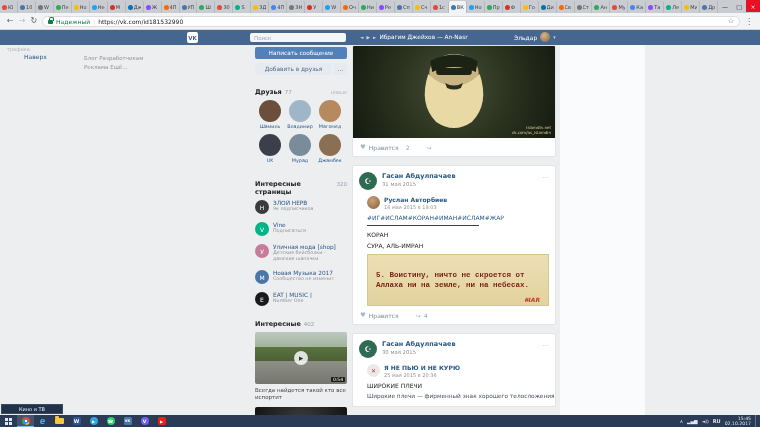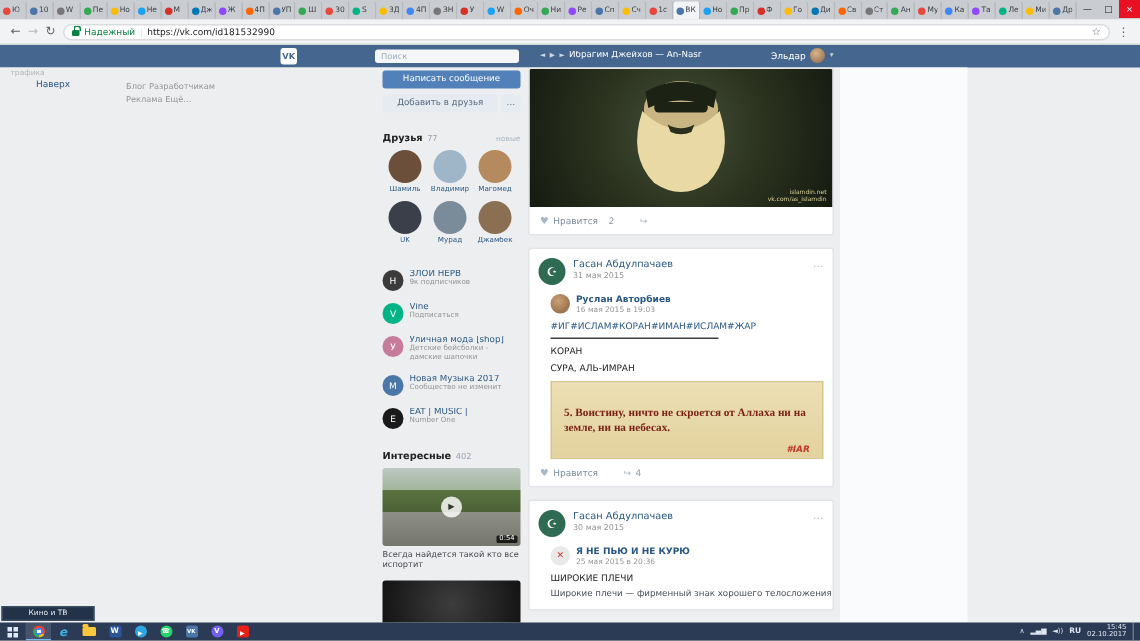--- a/index.html
+++ b/index.html
@@ -93,35 +93,35 @@
   .wm{position:absolute;right:4px;bottom:3px;text-align:right;font-size:4px;color:#d9cf9b;line-height:5px}
   .likerow{display:flex;align-items:center;gap:3px;padding:5px 7px;color:#7e8d9c;font-size:6px}
   .heart{color:#a9b8c8;font-size:6.5px;cursor:pointer}
   .likelabel{cursor:pointer}
   .likecount{color:#8fa0b0;margin-left:4px}
   .sharearrow{margin-left:14px;color:#a9b8c8;cursor:pointer}
   .sharecount{color:#8fa0b0}
   .posthead{display:flex;gap:5px;padding:6px 6px 0}
   .pav{width:18px;height:18px;border-radius:50%;background:#2e6b52;flex:none;display:flex;align-items:center;
        justify-content:center;color:#fff;font-size:8px;cursor:pointer}
-  .pname{font-size:6.5px;color:#2a5885;font-weight:normal;cursor:pointer}
+  .pname{font-size:6.5px;color:#2a5885;font-weight:bold;cursor:pointer}
   .pdate{font-size:5.3px;color:#939393;margin-top:1px}
   .pmenu{margin-left:auto;color:#b0b8c0;font-size:7px;cursor:pointer}
   .repost{display:flex;gap:4px;padding:6px 6px 0 14px}
   .rav{width:13px;height:13px;border-radius:50%;flex:none;display:flex;align-items:center;justify-content:center;font-size:6px}
   .rav1{background:radial-gradient(circle at 40% 35%,#c9a076,#8a5f3c)}
   .rav2{background:#e9e9e9;color:#c0392b;font-weight:bold}
   .rname{font-size:6px;color:#2a5885;font-weight:bold;cursor:pointer}
   .rdate{font-size:5px;color:#939393;margin-top:1px}
   .ptext{padding:4px 8px 0 14px;font-size:6px;color:#222;line-height:7px}
   .tags{color:#2a5885;cursor:pointer}
   .hrline{border-top:1px solid #3f3f3f;width:112px;margin:4px 0 1px 14px}
   .quoteimg{margin:5px 6px 0 14px;height:52px;background:linear-gradient(#ecdfb4,#e2d29e);border:1px solid #d6c68e;
             position:relative;display:flex;align-items:center;padding:0 8px;cursor:pointer}
-  .quotetext{font-family:Liberation Serif, serif;font-size:7.5px;line-height:10px;color:#7a2417;font-weight:bold}
+  .quotetext{font-family:Liberation Mono, monospace;font-size:7.5px;line-height:10px;color:#7a2417;font-weight:bold}
   .qtag{position:absolute;right:8px;bottom:2px;color:#c0392b;font-weight:bold;font-style:italic;font-size:6px}
   .pbody{padding:4px 8px 6px 14px;font-size:5.8px;color:#49505a;line-height:7px;white-space:nowrap;overflow:hidden}
 
   
   .chatrail{position:absolute;left:736px;top:0;width:18px;height:370px;background:#fff;border-left:1px solid #e3e4e8}
   .chat-avs{position:absolute;left:2px;top:272px;display:flex;flex-direction:column;gap:4px}
   .chat-av{width:13px;height:13px;border-radius:50%;cursor:pointer}
   .chat-btn{position:absolute;left:2px;top:357px;width:13px;height:12px;border-radius:3px;background:#5181b8;
             color:#fff;font-size:5px;display:flex;align-items:center;justify-content:center;cursor:pointer}
   .scrollbar{position:absolute;left:754px;top:0;width:6px;height:370px;background:#f0f0f0}
@@ -409,20 +409,24 @@
           <div class="friend">
             <span class="friend-av" style="background: rgb(122, 139, 153);"></span>
             <span class="fname">Мурад</span>
           </div>
           <div class="friend">
             <span class="friend-av" style="background: rgb(138, 111, 82);"></span>
             <span class="fname">Джамбек</span>
           </div>
         </div>
 
+      <div class="sechead">
+        <span class="st">Интересные страницы</span>
+        <span class="sc">320</span>
+      </div>
       <div class="pages-list">
 
       <div class="page-item">
             <span class="p-av" style="background: rgb(59, 59, 59);">Н</span>
             <div>
               <div class="p-name">ЗЛОЙ НЕРВ</div>
               <div class="p-sub">9к подписчиков</div>
             </div>
           </div>
           <div class="page-item">

